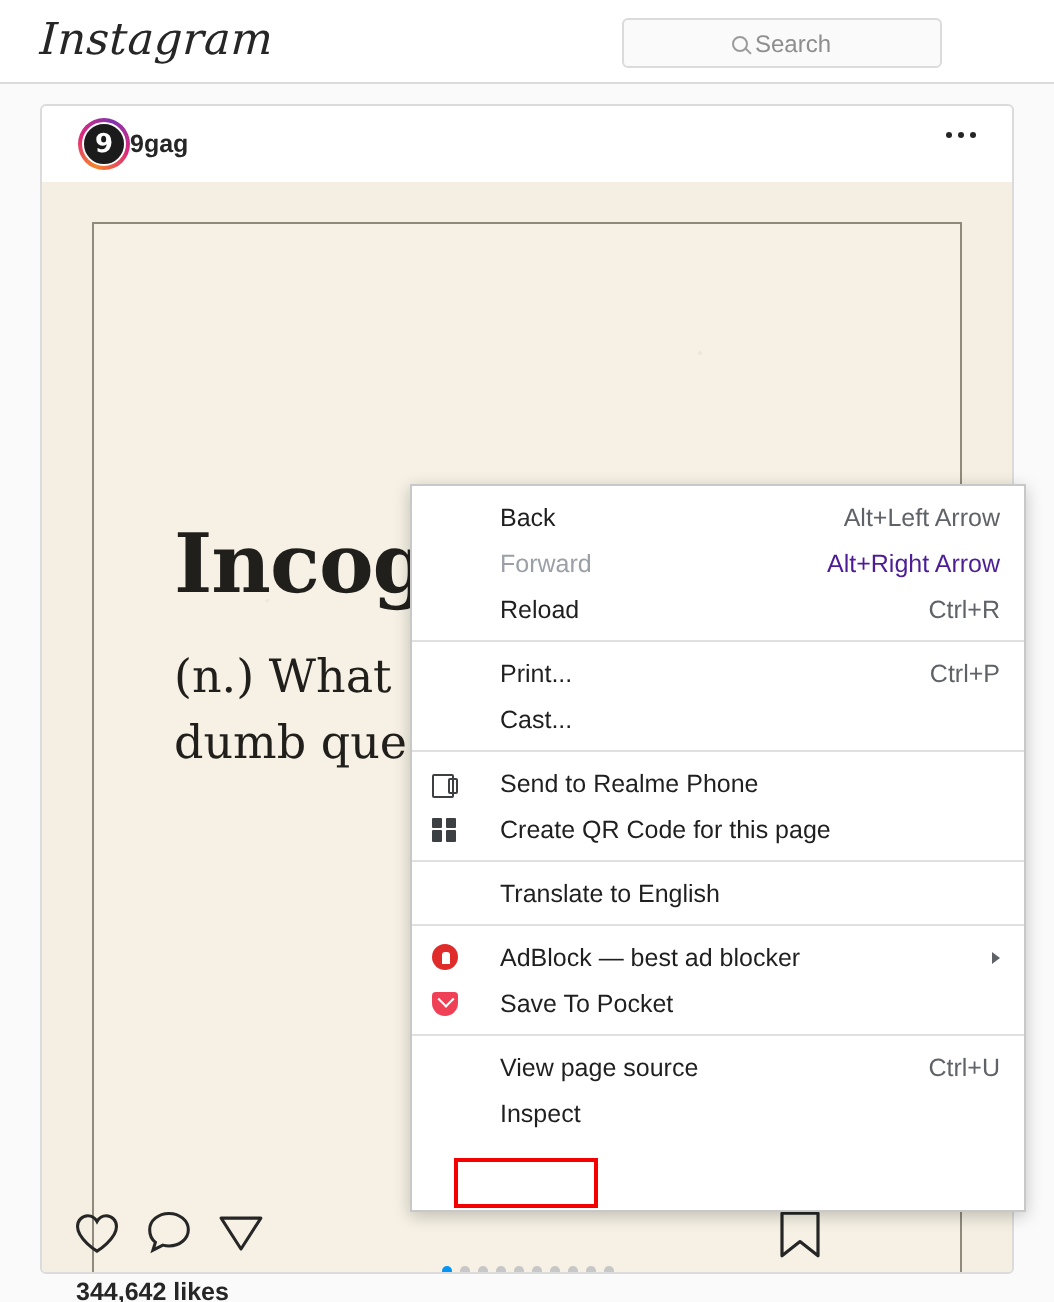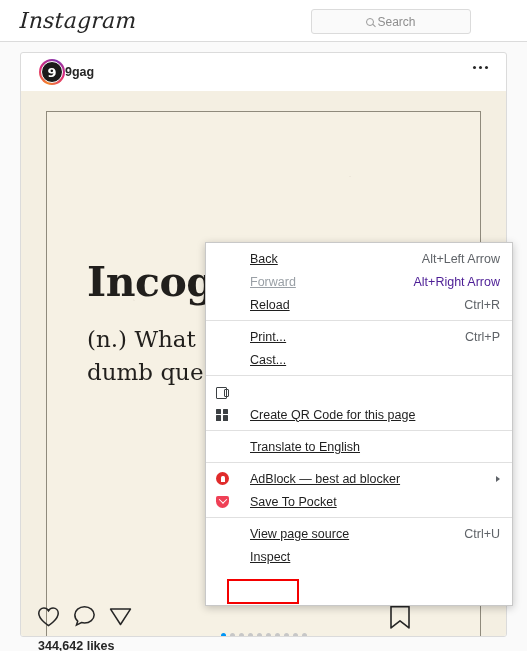--- a/index.html
+++ b/index.html
@@ -122,21 +122,21 @@
     padding:4px 0;
     font-size:12.5px;
     color:#1f1f1f;
   }
   .mi {
     height:23px; display:flex; align-items:center;
     padding:0 12px 0 10px;
     position:relative; white-space:nowrap;
   }
   .mi .ic { width:22px; flex:0 0 22px; display:flex; align-items:center; justify-content:flex-start; }
-  .mi .lbl { flex:1 1 auto; padding-left:12px;text-decoration:underline; }
+  .mi .lbl { flex:1 1 auto; padding-left:12px; }
   .mi .acc { color:#5f6368; font-size:12.5px; padding-left:16px; }
   .mi.disabled .lbl { color:#9aa0a6; }
   .mi.disabled .acc { color:#4c1d95; }
   .mi .arrow {
     width:0;height:0;border-left:4px solid #5f6368;
     border-top:3.5px solid transparent;border-bottom:3.5px solid transparent;
     margin-left:10px;
   }
   .msep { height:1px; background:#e0e0e0; margin:4px 0; }
 
@@ -307,20 +307,21 @@
     <span class="lbl">Cast...</span>
     <span class="acc"></span>
   </div>
 
   <div class="msep"></div>
 
   <div class="mi">
     <span class="ic">
         <span class="ic-cast"></span>
       </span>
+    <span class="lbl">Send to Realme Phone</span>
     <span class="acc"></span>
   </div>
   <div class="mi">
     <span class="ic">
         <span class="ic-qr">
           <i></i>
           <i></i>
           <i></i>
           <i></i>
         </span>

